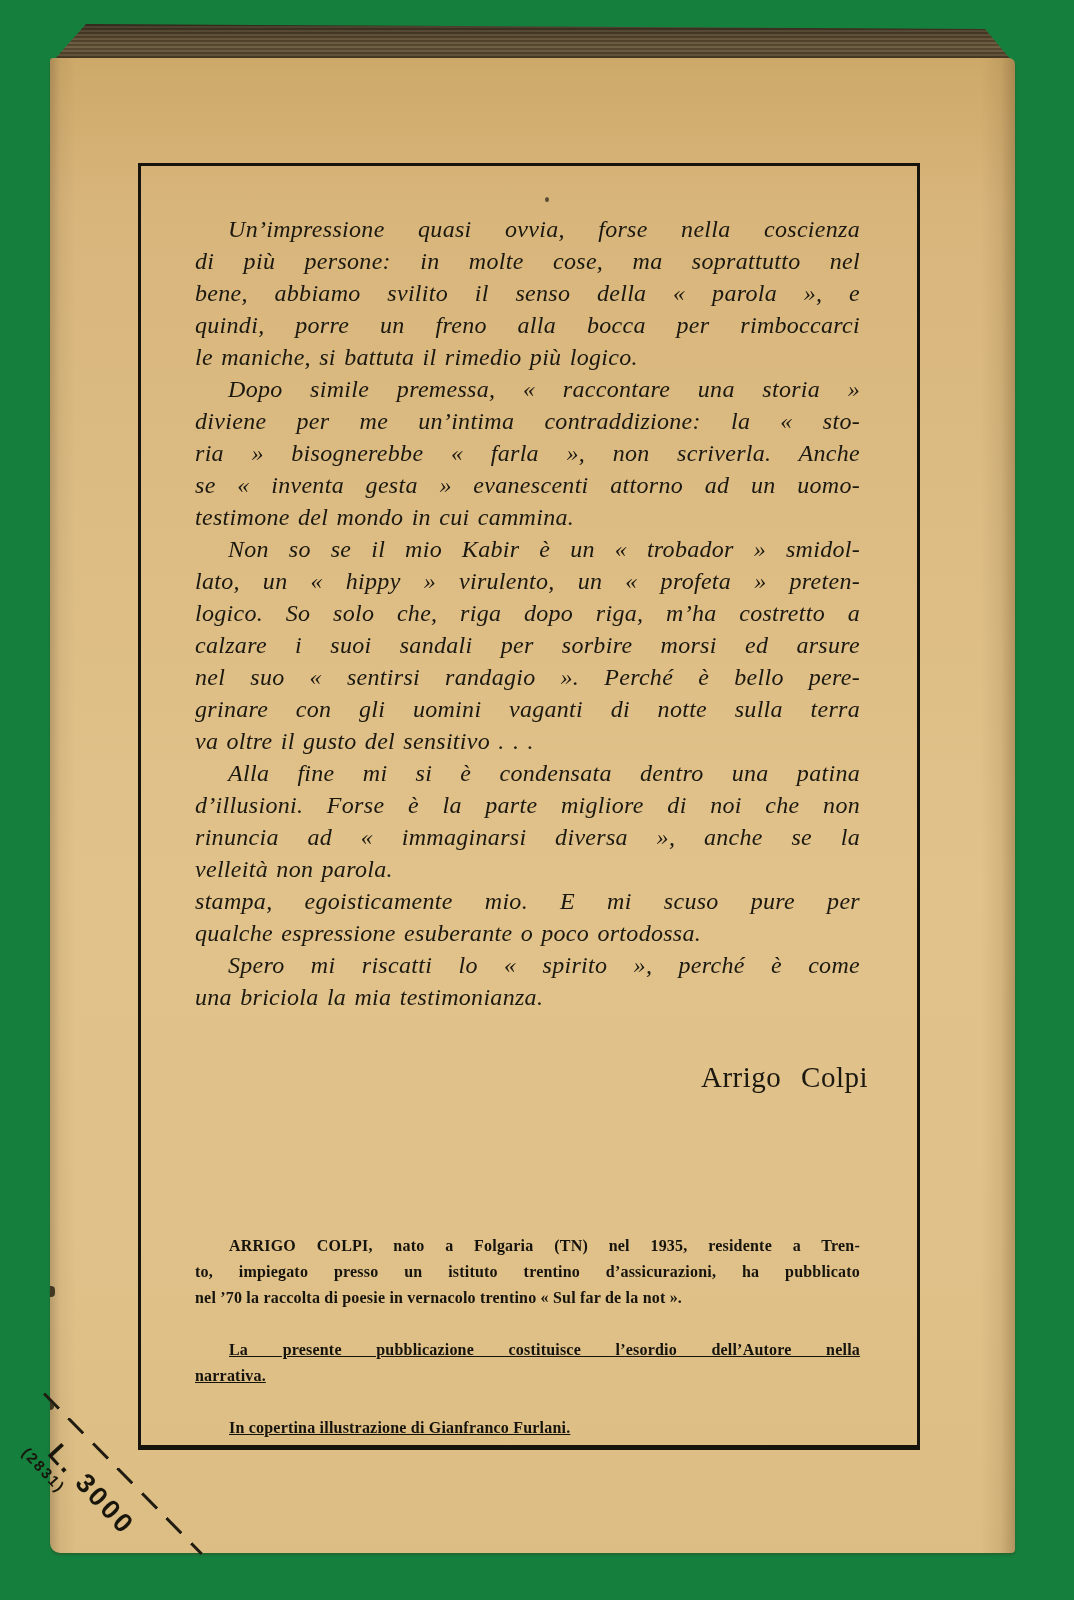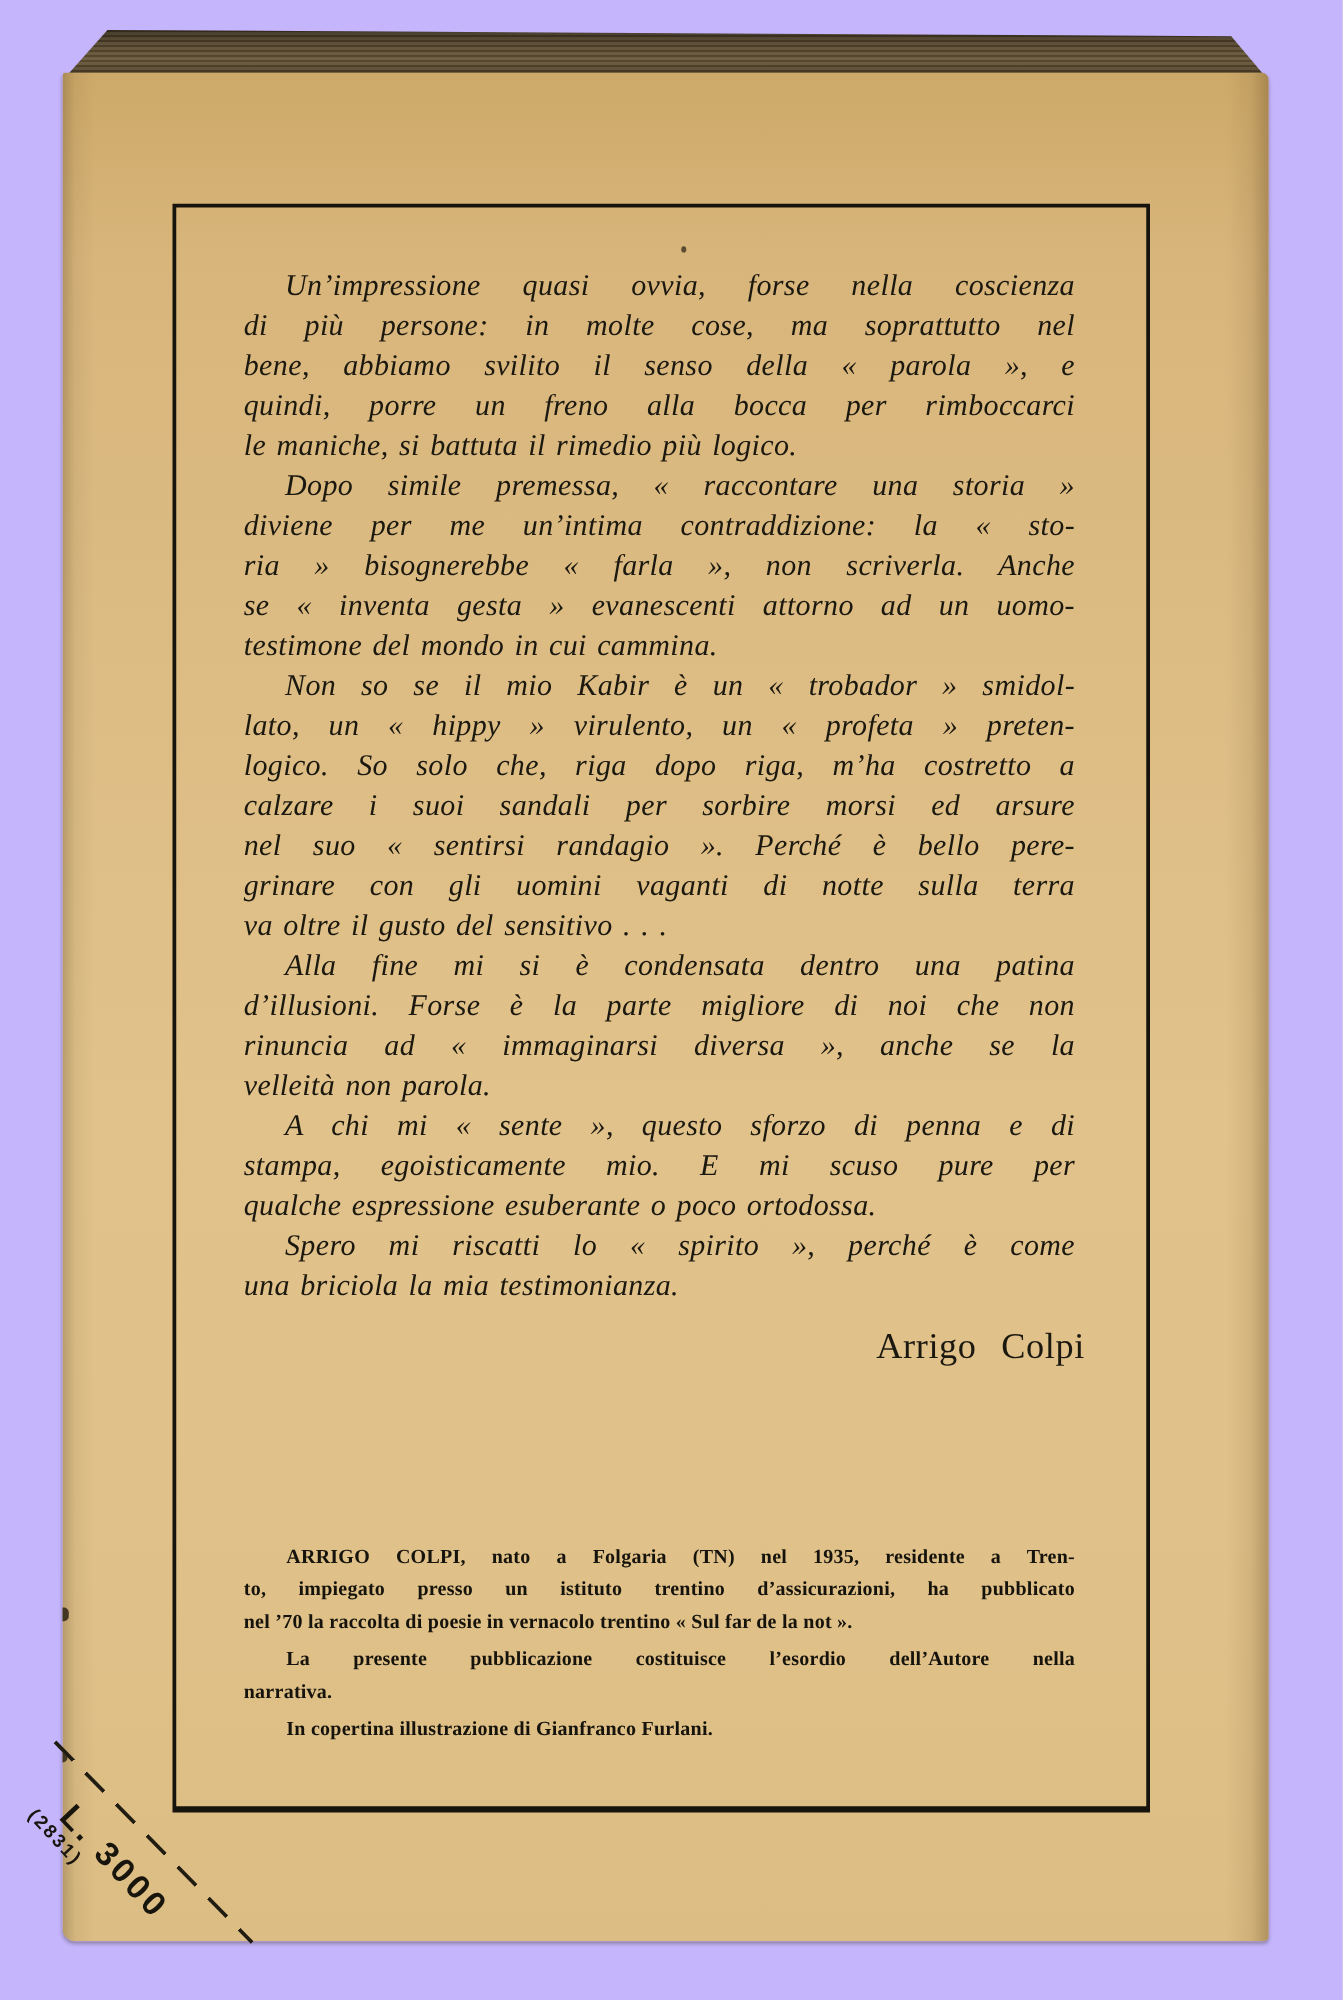--- a/index.html
+++ b/index.html
@@ -1,18 +1,18 @@
 <!DOCTYPE html>
 <html><head>
 <meta charset="utf-8">
 <title>Book back cover scan</title>
 <style>
   html,body{margin:0;padding:0;}
   body{background:#e9e8e4;font-family:"Liberation Serif",serif;}
-  .scan{position:relative;width:1074px;height:1600px;background:#c4b5fd;overflow:hidden;}
+  .scan{position:relative;width:1074px;height:1600px;background:#15803d;overflow:hidden;}
 
   
   .top-edge{
     position:absolute;left:50px;top:24px;width:965px;height:37px;
     background:
       repeating-linear-gradient(to bottom, rgba(0,0,0,.18) 0 2px, rgba(255,255,255,.05) 2px 4px),
       linear-gradient(to bottom,#3c3120 0%,#5b4b31 35%,#6a593b 65%,#4a3c26 100%);
     clip-path:polygon(36px 0,935px 5px,962px 37px,3px 37px);
   }
 
@@ -42,21 +42,21 @@
 
   .signature{position:absolute;top:895px;right:49px;
     font-style:normal;font-size:29px;color:#1b1810;word-spacing:12px;letter-spacing:.5px;}
 
   
   .bio-col{position:absolute;left:54px;top:1067px;width:665px;
     font-weight:700;font-size:16px;color:#15130c;letter-spacing:.2px;}
   .bio-col .pline{line-height:26px;text-align:justify;text-align-last:justify;}
   .bio-col .pline.first{text-indent:34px;}
   .bio-col .pline.last{text-align-last:left;}
-  .bio-col .para + .para{margin-top:4px;}
+  .bio-col .para + .para{margin-top:26px;text-decoration:underline;}
 
   
   .dashed-line{
     position:absolute;left:-6px;top:1334px;width:225px;height:3px;
     transform:rotate(45.5deg);transform-origin:0 50%;
     background:repeating-linear-gradient(to right,#201c12 0 21px,transparent 21px 35px);
   }
   .price-rot{
     position:absolute;left:14px;top:1380px;transform:rotate(47deg);transform-origin:0 0;
     color:#18150d;font-family:"Liberation Sans",sans-serif;white-space:nowrap;
@@ -106,21 +106,20 @@
             <div class="pline">grinare con gli uomini vaganti di notte sulla terra</div>
             <div class="pline last">va oltre il gusto del sensitivo . . .</div>
           </div>
           <div class="para">
             <div class="pline first">Alla fine mi si è condensata dentro una patina</div>
             <div class="pline">d’illusioni. Forse è la parte migliore di noi che non</div>
             <div class="pline">rinuncia ad « immaginarsi diversa », anche se la</div>
             <div class="pline last">velleità non parola.</div>
           </div>
           <div class="para">
-            <div class="pline first">A chi mi « sente », questo sforzo di penna e di</div>
             <div class="pline">stampa, egoisticamente mio. E mi scuso pure per</div>
             <div class="pline last">qualche espressione esuberante o poco ortodossa.</div>
           </div>
           <div class="para">
             <div class="pline first">Spero mi riscatti lo « spirito », perché è come</div>
             <div class="pline last">una briciola la mia testimonianza.</div>
           </div>
         </div>
 
       <div class="signature">Arrigo Colpi</div>

